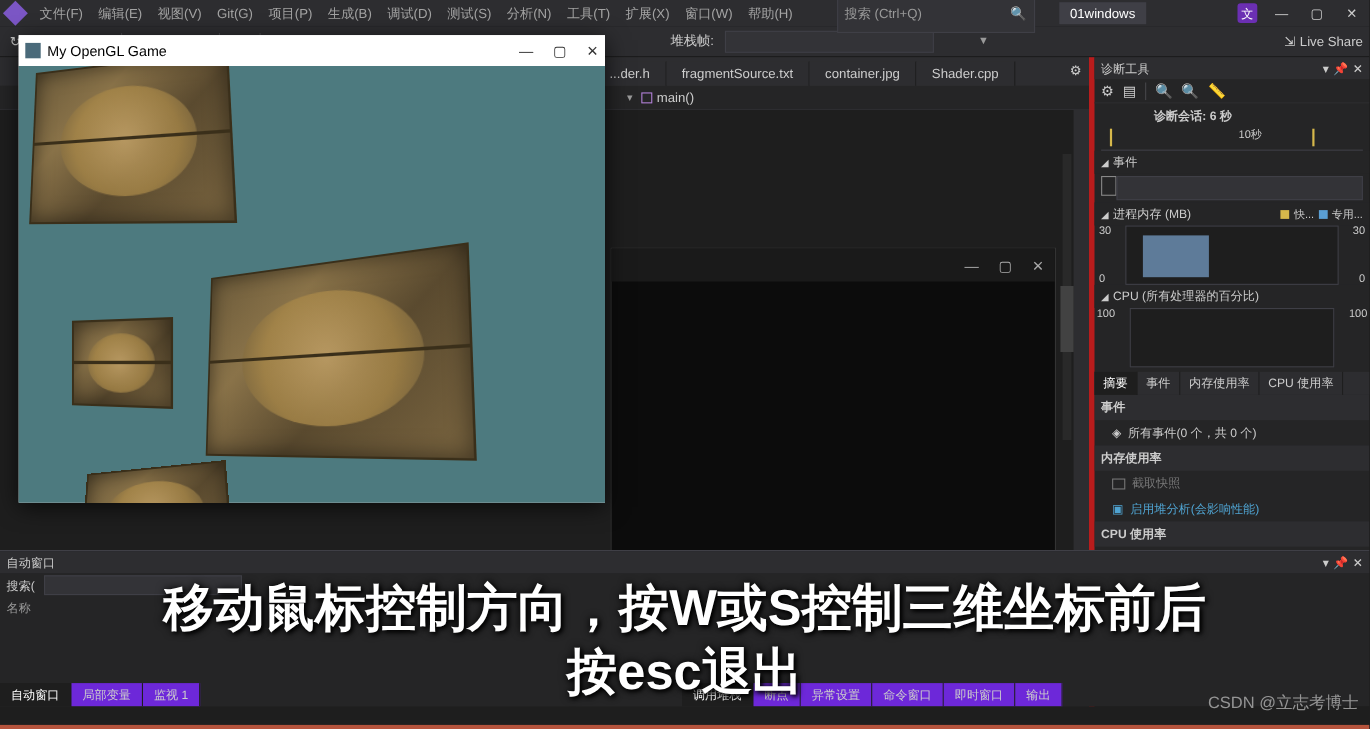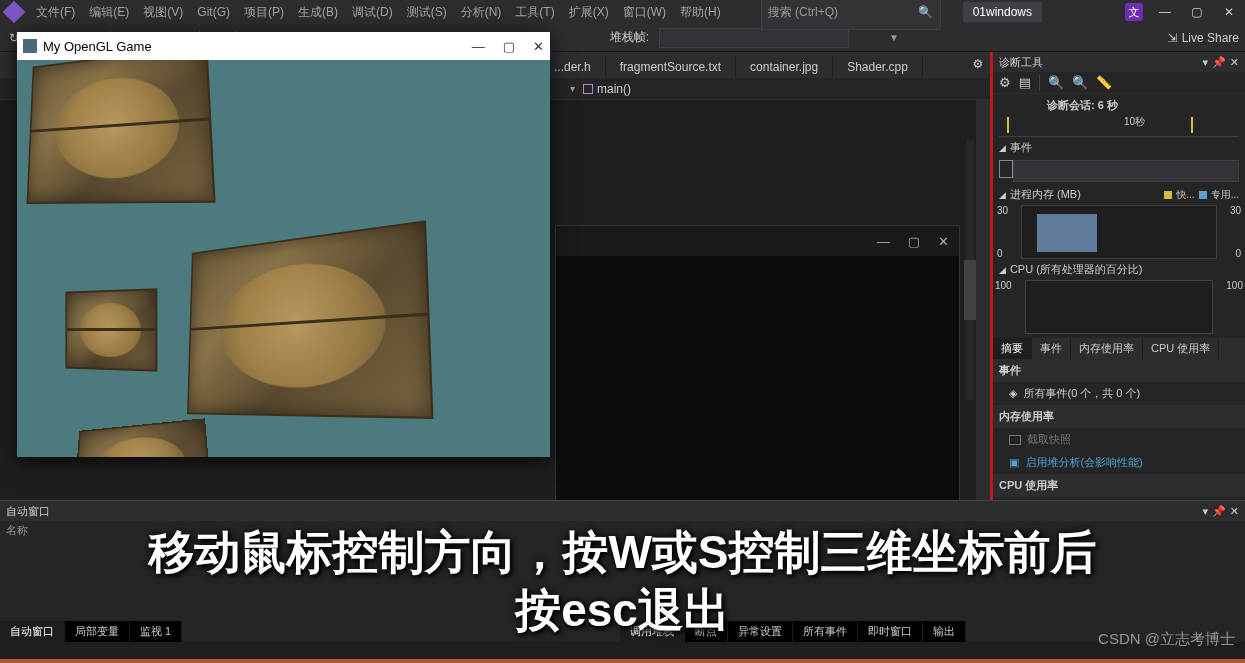--- a/index.html
+++ b/index.html
@@ -16,21 +16,21 @@
 .toolbar { height:28px; background:#2d2d30; display:flex; align-items:center; padding:0 6px; gap:10px; border-bottom:1px solid #1b1b1c; }
 .tb-icon { width:16px; height:16px; color:#c5c5c5; display:flex; align-items:center; justify-content:center; }
 .tb-sep { width:1px; height:16px; background:#46464a; }
 .thread-label { margin-left:auto; color:#ccc; }
 .thread-combo { width:190px; height:20px; background:#333337; border:1px solid #3f3f46; margin-right:30px; }
 .share { margin-left:auto; display:flex; align-items:center; gap:4px; color:#ccc; }
 .chev { font-size:10px; color:#999; }
 
 .body-row { display:flex; height:calc(100% - 52px - 21px); }
 .left-col { flex:1; display:flex; flex-direction:column; position:relative; }
-.right-col { width:255px; background:#252526; border-left:3px solid #b91c1c; display:flex; flex-direction:column; }
+.right-col { width:255px; background:#252526; border-left:5px solid #b91c1c; display:flex; flex-direction:column; }
 
 .tabstrip { height:26px; background:#2d2d30; display:flex; align-items:flex-end; position:relative; }
 .tab { padding:4px 14px; background:#2d2d30; color:#ccc; font-size:12px; border-right:1px solid #1e1e1e; }
 .tabstrip .gear { position:absolute; right:4px; top:4px; color:#ccc; }
 
 .navbar { height:22px; background:#252526; display:flex; align-items:center; border-bottom:1px solid #2d2d30; padding-left:570px; gap:8px; }
 .nav-item { display:flex; align-items:center; gap:4px; color:#ccc; font-size:12px; }
 .cube-ico { width:10px; height:10px; border:1px solid #b180d7; }
 
 .editor { flex:1; background:#1e1e1e; position:relative; font-family:Consolas,monospace; font-size:13px; }
@@ -76,21 +76,21 @@
 .link { color:#4fa3d1; }
 
 
 .bottom { position:absolute; left:0; bottom:21px; width:100%; height:142px; background:#252526; border-top:1px solid #3f3f46; }
 .bottom-head { height:20px; background:#2d2d30; display:flex; align-items:center; padding:0 6px; font-size:11px; position:relative; }
 .bottom-head .ctrls { position:absolute; right:6px; display:flex; gap:4px; }
 .bottom-search { height:22px; display:flex; align-items:center; padding:0 6px; gap:8px; font-size:11px; }
 .search-input { width:180px; height:18px; background:#333337; border:1px solid #3f3f46; }
 .bottom-cols { display:flex; padding:2px 6px; font-size:11px; color:#999; gap:60px; }
 .bottom-tabs { position:absolute; bottom:0; left:0; display:flex; font-size:11px; }
-.btab { padding:3px 10px; background:#000000; color:#ccc; border-right:1px solid #1e1e1e; }
+.btab { padding:3px 10px; background:#6d28d9; color:#ccc; border-right:1px solid #1e1e1e; }
 .btab.active { background:#1e1e1e; color:#fff; }
 .dbg-tabs { position:absolute; bottom:0; left:620px; display:flex; font-size:11px; }
 
 
 .statusbar { position:absolute; bottom:0; left:0; width:100%; height:4px; background:#b5533c; }
 
 
 .gl-win { position:absolute; left:17px; top:20px; width:533px; height:425px; background:#fff; box-shadow:0 4px 20px rgba(0,0,0,.7); z-index:50;margin-top:12px; }
 .gl-title { height:28px; background:#fff; display:flex; align-items:center; padding:0 6px; gap:6px; color:#000; font-size:13px; }
 .gl-title .ctrls { margin-left:auto; display:flex; gap:18px; color:#333; }
@@ -301,33 +301,37 @@
 
 <div class="bottom">
   <div class="bottom-head">
     <span>自动窗口</span>
     <div class="ctrls">
       <span>▾</span>
       <span>📌</span>
       <span>✕</span>
     </div>
   </div>
+  <div class="bottom-search">
+    <span>搜索(</span>
+    <div class="search-input"></div>
+  </div>
   <div class="bottom-cols">
     <span>名称</span>
   </div>
   <div class="bottom-tabs">
     <div class="btab active">自动窗口</div>
     <div class="btab">局部变量</div>
     <div class="btab">监视 1</div>
   </div>
   <div class="dbg-tabs">
     <div class="btab active">调用堆栈</div>
     <div class="btab">断点</div>
     <div class="btab">异常设置</div>
-    <div class="btab">所有事件</div>
+    <div class="btab">命令窗口</div>
     <div class="btab">即时窗口</div>
     <div class="btab">输出</div>
   </div>
 </div>
 
 <div class="statusbar"></div>
 
 <div class="gl-win">
   <div class="gl-title">
     <div class="gl-ico"></div>

